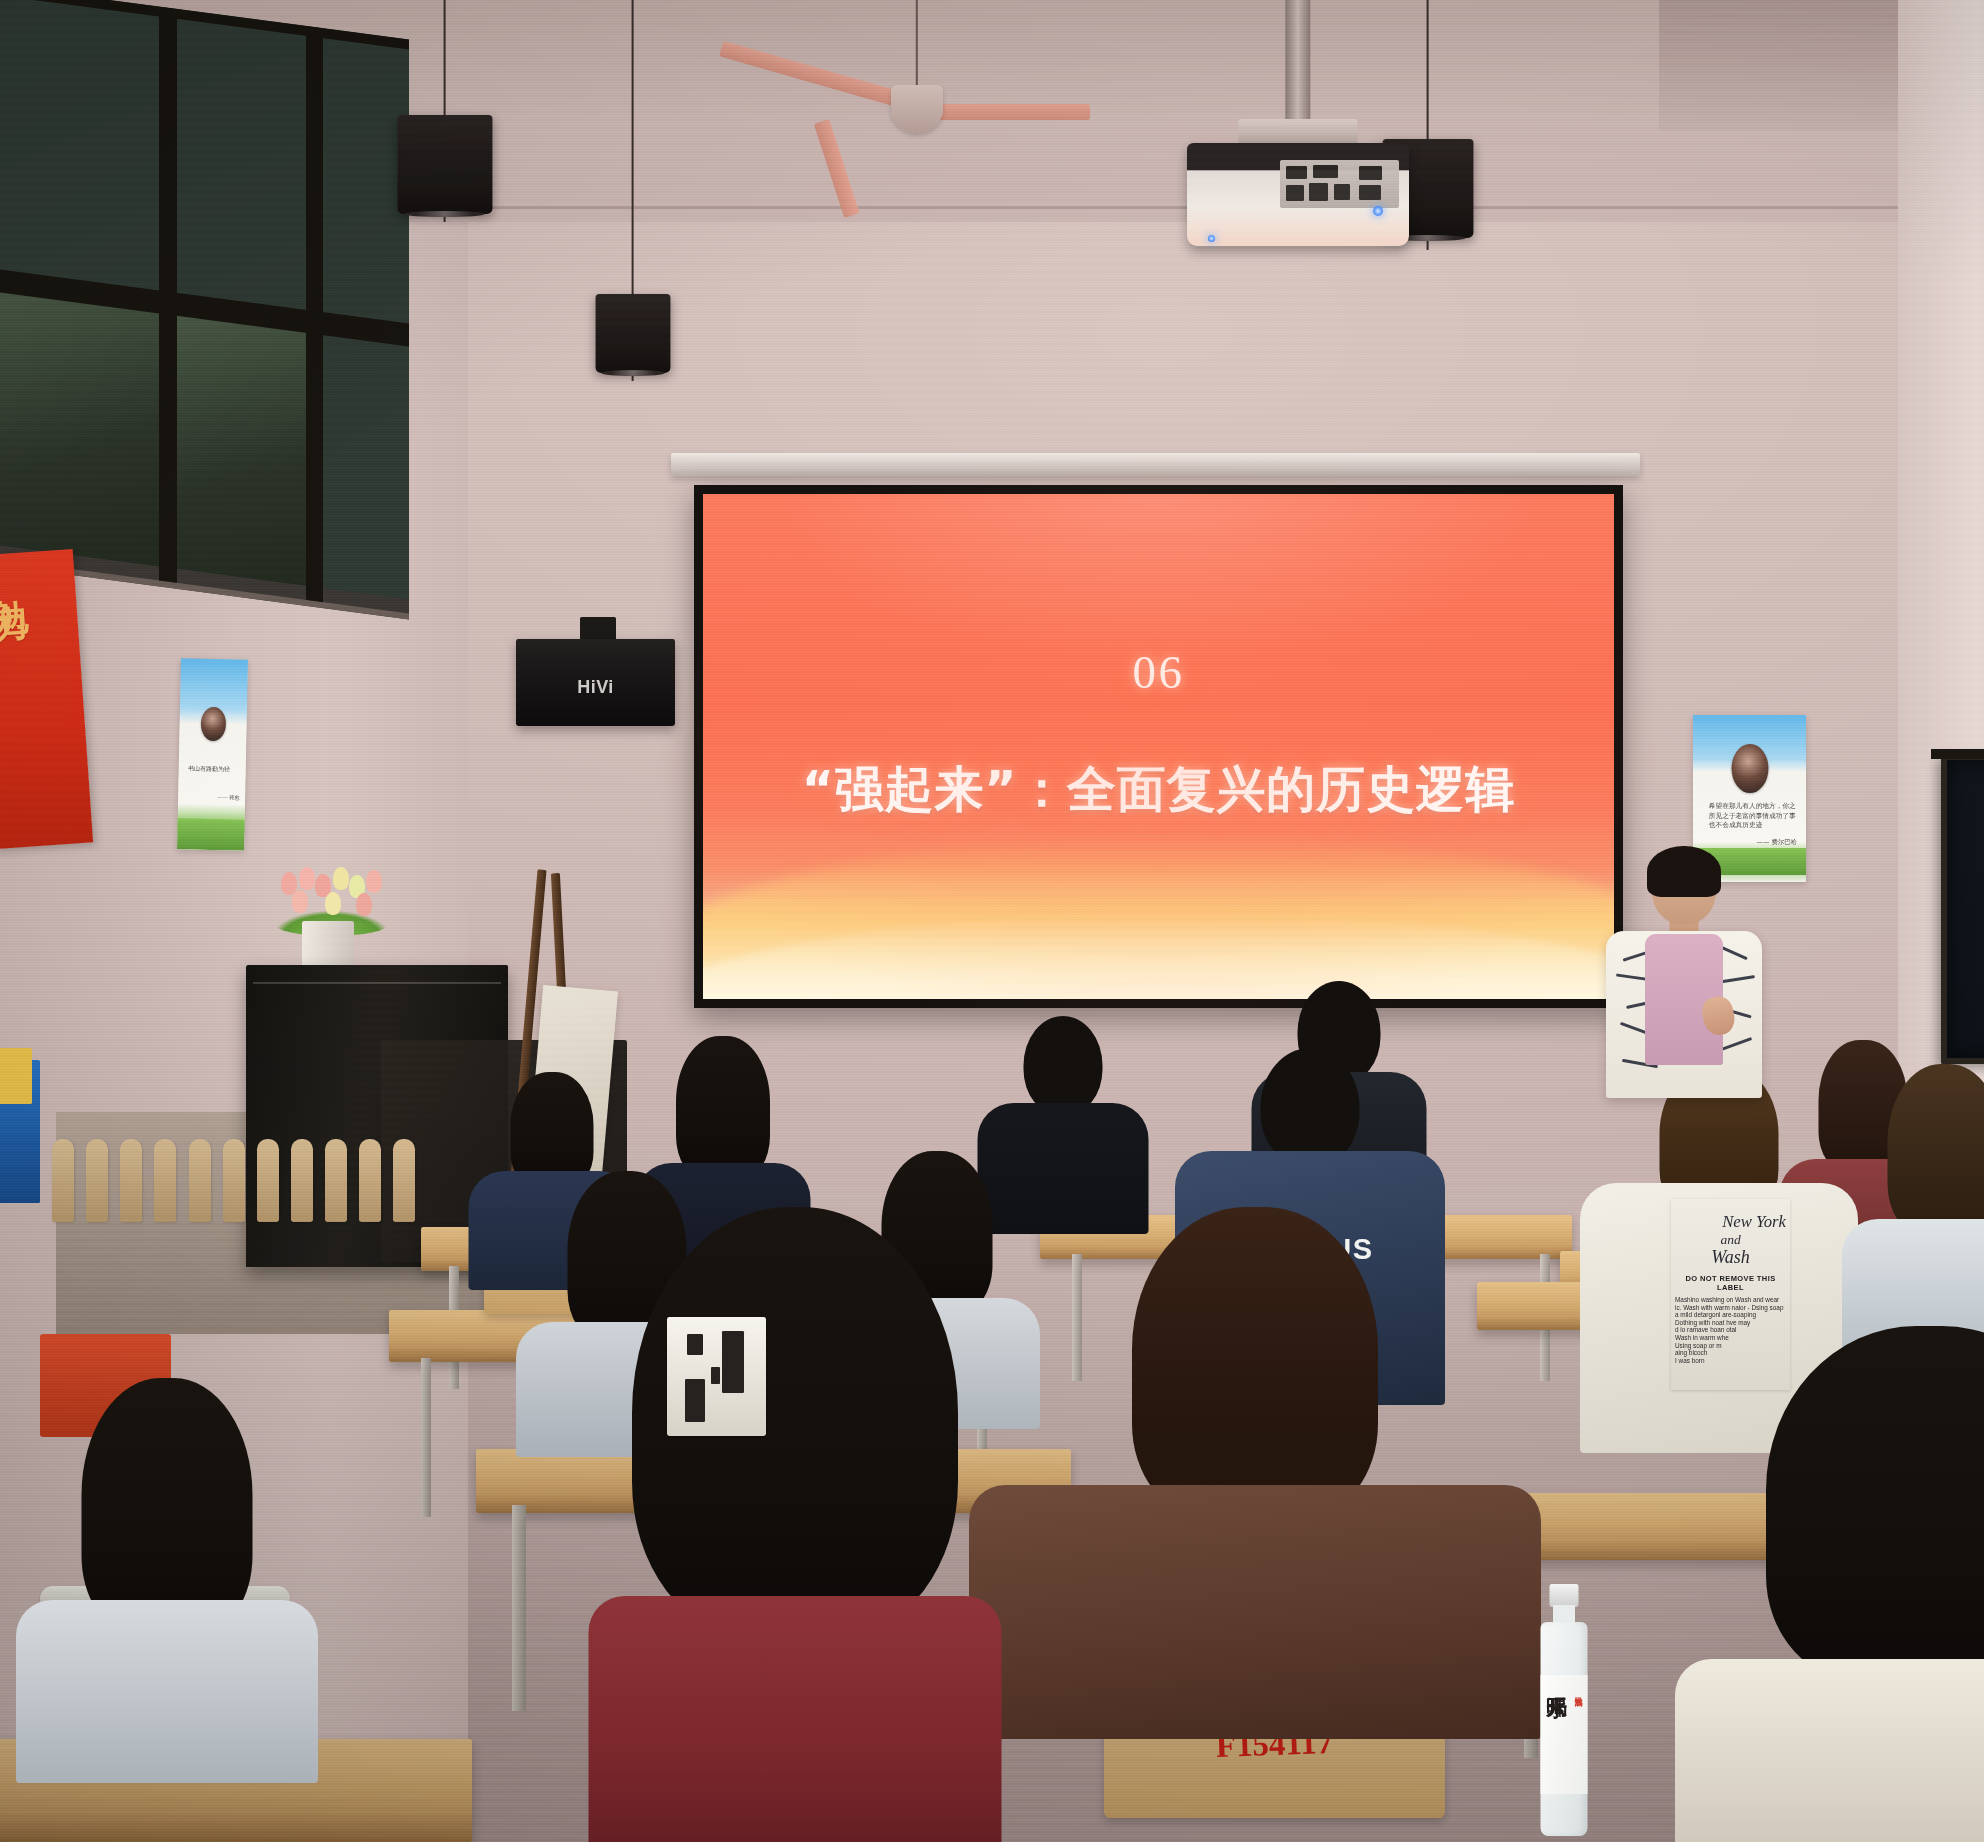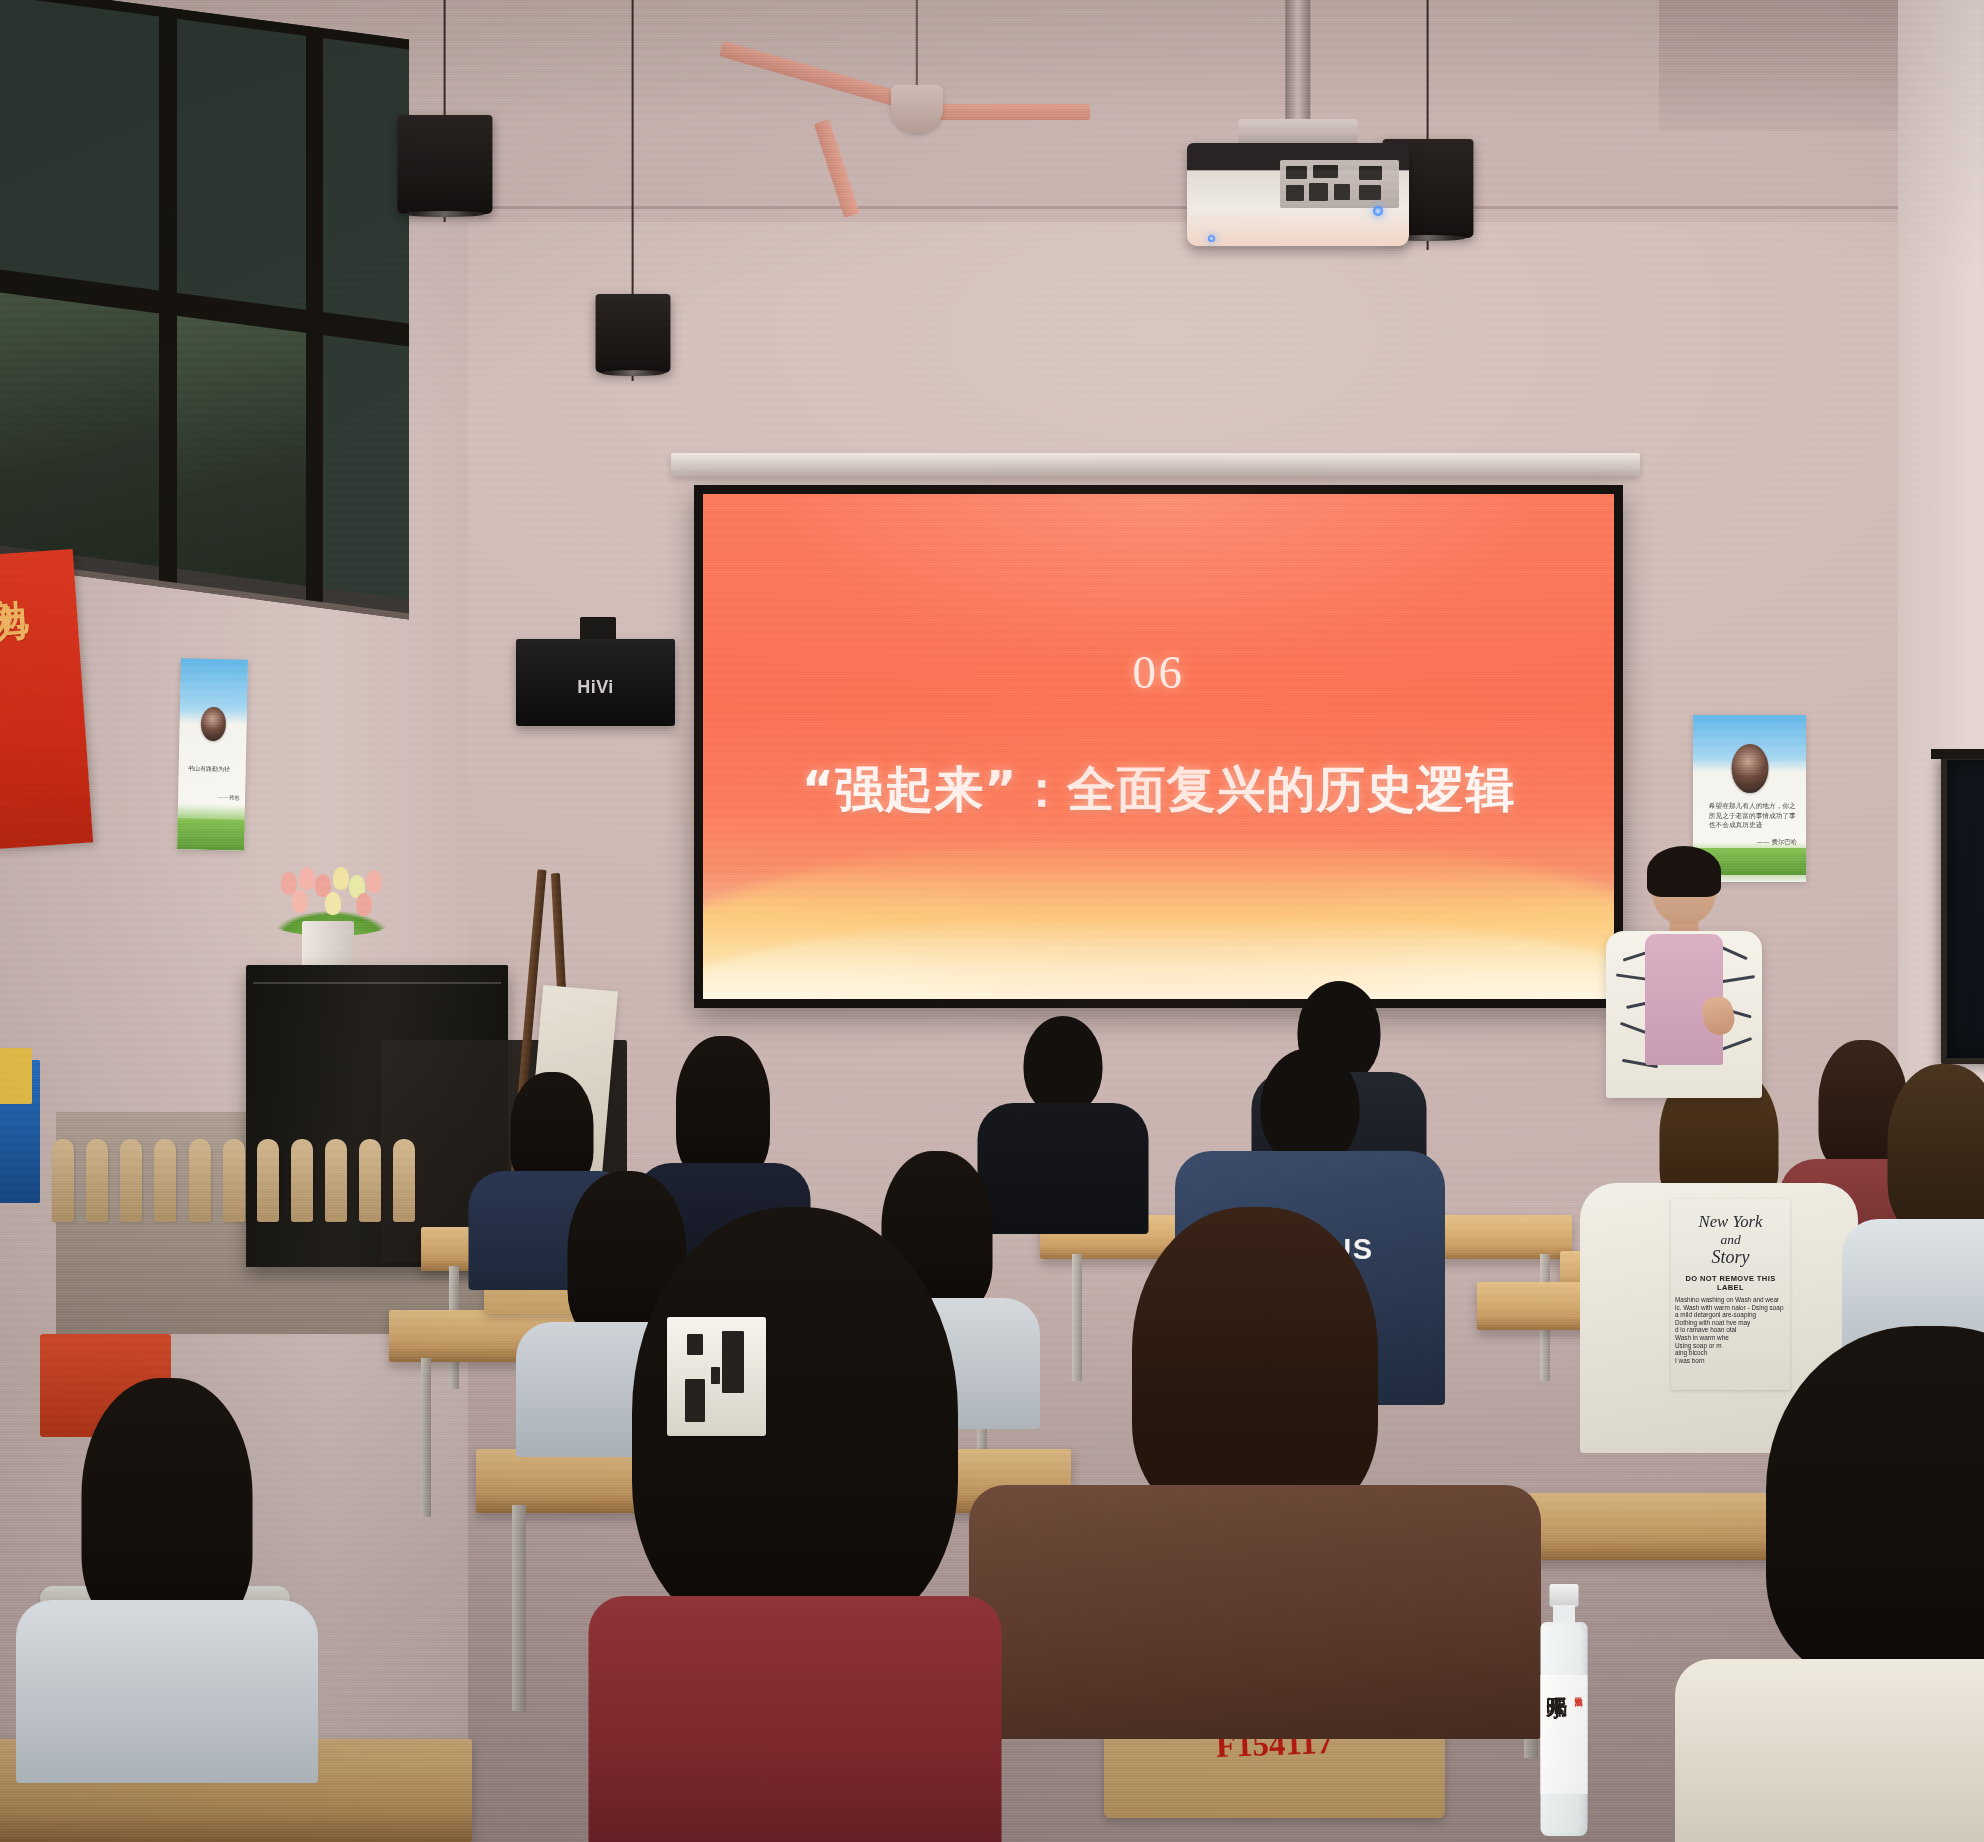--- a/index.html
+++ b/index.html
@@ -758,23 +758,23 @@
     <div class="head" style="top:0; width:99px; height:119px;"></div>
     <div class="body" style="top:103px; width:270px; height:254px; background:linear-gradient(170deg,#3c4d6b 0%, #2c3a53 55%, #1f2a3d 100%);"></div>
     <div class="tee-text" style="left:131px; top:187px; font-size:29px;">OUS</div>
     <div class="tee-text" style="left:125px; top:218px; font-size:29px;">PLE</div>
   </div>
 
   <div class="person" style="left:1580px; top:1064px; width:278px; height:389px; z-index:5;">
     <div class="hair-long" style="top:0; width:119px; height:151px; background:linear-gradient(180deg,#54391f,#32200f);"></div>
     <div class="body" style="top:119px; width:278px; height:270px; background:linear-gradient(170deg,#f2efe6,#d8d3c7);"></div>
     <div class="jacket-label" style="left:91px; top:135px; width:119px; height:191px;">
-      <div class="hw" style="font-size:16.7px; margin-top:8.7px;">New York</div>
+      <div class="hw" style="font-size:16.7px; margin-top:8.7px;text-align:right;">New York</div>
       <div class="hw" style="font-size:13.5px;">and</div>
-      <div class="hw" style="font-size:18px;">Story</div>
+      <div class="hw" style="font-size:18px;">Wash</div>
       <div class="cap" style="font-size:7.5px; margin-top:6.4px;">DO NOT REMOVE THIS LABEL</div>
       <div class="fine" style="font-size:6.4px; margin-top:4px; white-space:pre-line;">Mashino washing on Wash and wear
 lc. Wash with warm naior - Dsing soap
 a mild detargonl are-soaping
 Dothing with noat hve may
 d io ramave hoan otal
 Wash in warm whe
 Using soap or m
 aing blcoch
 I was born</div>

